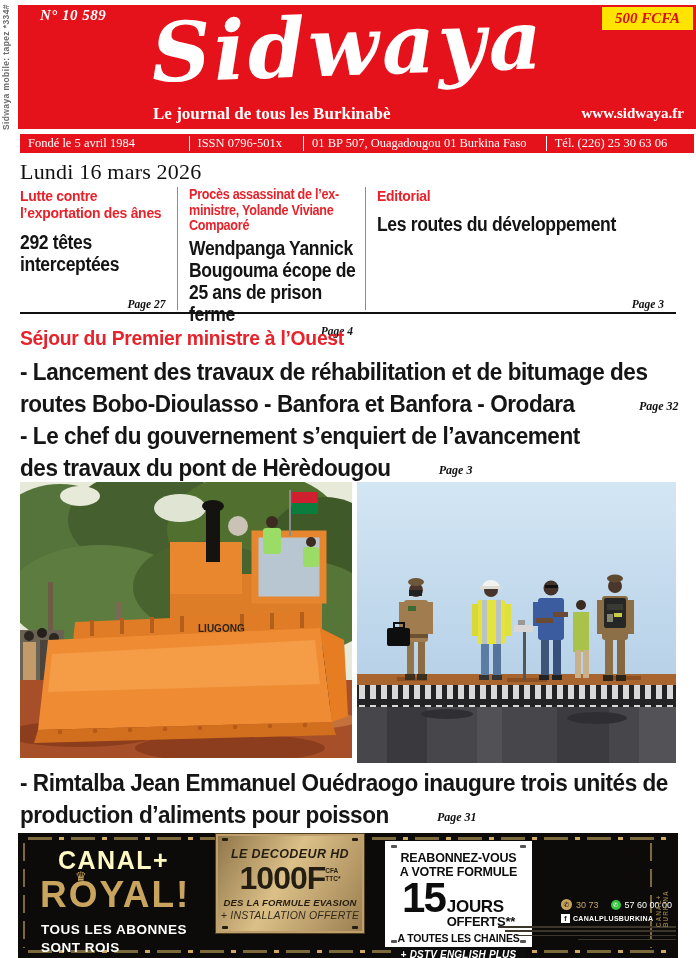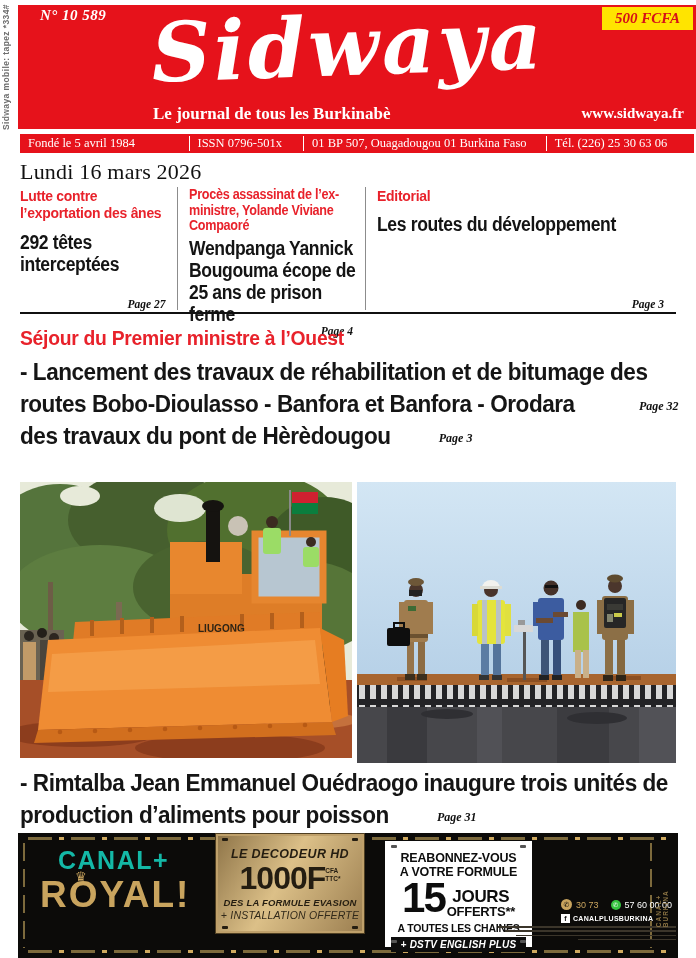--- a/index.html
+++ b/index.html
@@ -82,21 +82,21 @@
   
   .ad{position:absolute;left:18px;top:833px;width:660px;height:125px;background:var(--adbg);overflow:hidden;}
   .ad-border{position:absolute;left:10px;right:10px;height:3px;
     background:repeating-linear-gradient(90deg,#7d6a3c 0 24px,transparent 24px 31px,#cfa95f 31px 36px,transparent 36px 43px);}
   .ad-border.top{top:4px;}
   .ad-border.bottom{bottom:5px;}
   .ad-side{position:absolute;top:10px;bottom:10px;width:2px;
     background:repeating-linear-gradient(180deg,#7d6a3c 0 18px,transparent 18px 26px);}
   .ad-side.left{left:5px;}
   .ad-side.right{right:26px;}
-  .canal-logo{position:absolute;left:40px;top:13px;color:#14b8a6;font-weight:bold;font-size:25px;letter-spacing:1.5px;}
+  .canal-logo{position:absolute;left:40px;top:13px;color:#fef9c3;font-weight:bold;font-size:25px;letter-spacing:1.5px;}
   .royal{position:absolute;left:22px;top:41px;color:var(--gold);font-weight:bold;font-size:37px;letter-spacing:2px;}
   .crown{position:absolute;left:57px;top:36px;color:var(--gold);font-size:13px;}
   .slogan{position:absolute;left:23px;top:88px;color:#fff;font-weight:bold;font-size:13.5px;line-height:1.3;letter-spacing:.5px;}
 
   .plaque{position:absolute;left:197px;top:0;width:150px;height:101px;text-align:center;color:#241d11;
     background:linear-gradient(120deg,#8d7347,#dcc088 45%,#9a7d4f);border:1px solid #4f3f22;
     box-shadow:inset 0 0 0 2px #bfa06a;}
   .pl1{margin-top:13px;font-size:12.5px;font-weight:bold;font-style:italic;letter-spacing:.4px;}
   .price-row{line-height:1;margin-top:1px;}
   .bigprice{font-size:32px;font-weight:bold;letter-spacing:-1px;}
@@ -105,21 +105,21 @@
   .pl4{font-size:10.5px;font-style:italic;margin-top:1px;color:#31291a;letter-spacing:.2px;}
   .screw{position:absolute;width:6px;height:3px;background:#241d11;border-radius:1px;}
   .screw.tl{top:4px;left:6px;}.screw.tr{top:4px;right:6px;}
   .screw.bl{bottom:4px;left:6px;}.screw.br{bottom:4px;right:6px;}
   .screw.lite{background:#555;}
 
   .offer-card{position:absolute;left:367px;top:8px;width:147px;height:106px;background:#fff;color:#0d0d0d;text-align:center;}
   .of1{margin-top:10px;font-size:12.5px;font-weight:bold;line-height:1.12;letter-spacing:-.2px;}
   .big-row{display:flex;justify-content:center;align-items:flex-start;margin-top:1px;}
   .fifteen{font-size:42px;font-weight:bold;line-height:.85;letter-spacing:-2px;}
-  .jours-col{text-align:center;margin-left:2px;margin-top:8px;}
+  .jours-col{text-align:left;margin-left:2px;margin-top:18px;}
   .jours{font-size:17px;font-weight:bold;line-height:1;letter-spacing:-.3px;}
   .offerts{font-size:13px;font-weight:bold;line-height:1.1;letter-spacing:-.3px;}
   .of3{font-size:10.5px;font-weight:bold;margin-top:3px;letter-spacing:-.2px;}
   .pill{margin:3px auto 0;background:#0d0d0d;color:#fff;font-size:10px;font-weight:bold;font-style:italic;
     width:92%;padding:2px 0;letter-spacing:.2px;}
 
   .contacts{position:absolute;left:543px;top:66px;width:132px;}
   .c-row{display:flex;align-items:center;gap:4px;}
   .phone-ic{width:11px;height:11px;border-radius:50%;background:var(--gold);color:#0c0b09;font-size:7px;
     display:flex;align-items:center;justify-content:center;flex:0 0 auto;}
@@ -188,20 +188,21 @@
   </div>
 
   <div class="rule"></div>
 
   <div class="lead">
     <div class="kicker2"><span class="cond">Séjour du Premier ministre à l’Ouest</span></div>
     <div class="hline"><span class="cond">- Lancement des travaux de réhabilitation et de bitumage des</span></div>
     <div class="hline">
       <span class="cond">routes Bobo-Dioulasso - Banfora et Banfora - Orodara</span><span class="inpage">Page 32</span>
     </div>
+    <div class="hline"><span class="cond">- Le chef du gouvernement s’enquiert de l’avancement</span></div>
     <div class="hline">
       <span class="cond">des travaux du pont de Hèrèdougou</span><span class="inpage">Page 3</span>
     </div>
   </div>
 
   <div class="photo1">
     <svg viewBox="0 0 332 276" preserveAspectRatio="none">
       <rect x="0" y="0" width="332" height="276" fill="#e7ead9"></rect>
       <ellipse cx="40" cy="60" rx="70" ry="58" fill="#55743c"></ellipse>
       <ellipse cx="130" cy="38" rx="82" ry="50" fill="#465f2e"></ellipse>
@@ -378,20 +379,24 @@
 
   <div class="ad">
     <div class="ad-border top"></div>
     <div class="ad-border bottom"></div>
     <div class="ad-side left"></div>
     <div class="ad-side right"></div>
 
     <div class="canal-logo">CANAL+</div>
     <div class="royal">ROYAL!</div>
     <div class="crown">♛</div>
+    <div class="slogan">
+      <div>TOUS LES ABONNES</div>
+      <div>SONT ROIS</div>
+    </div>
 
     <div class="plaque">
       <span class="screw tl"></span>
       <span class="screw tr"></span>
       <span class="screw bl"></span>
       <span class="screw br"></span>
       <div class="pl1">LE DECODEUR HD</div>
       <div class="price-row">
         <span class="bigprice">1000F</span><span class="cfa"><span>CFA</span><br><span>TTC*</span></span>
       </div>

